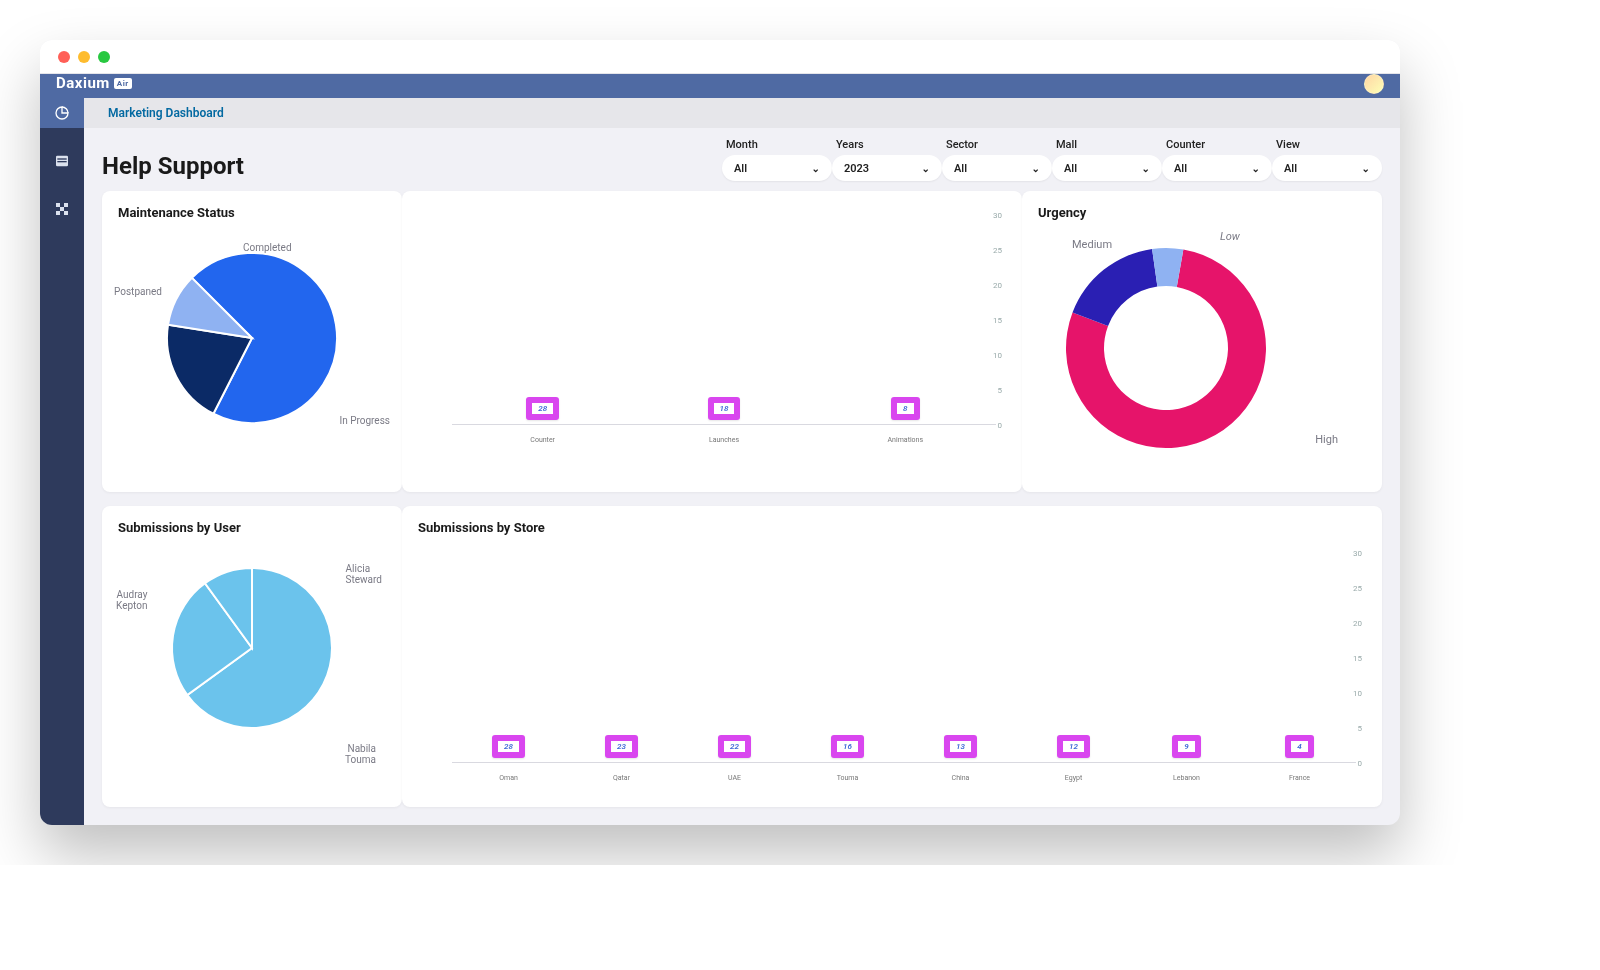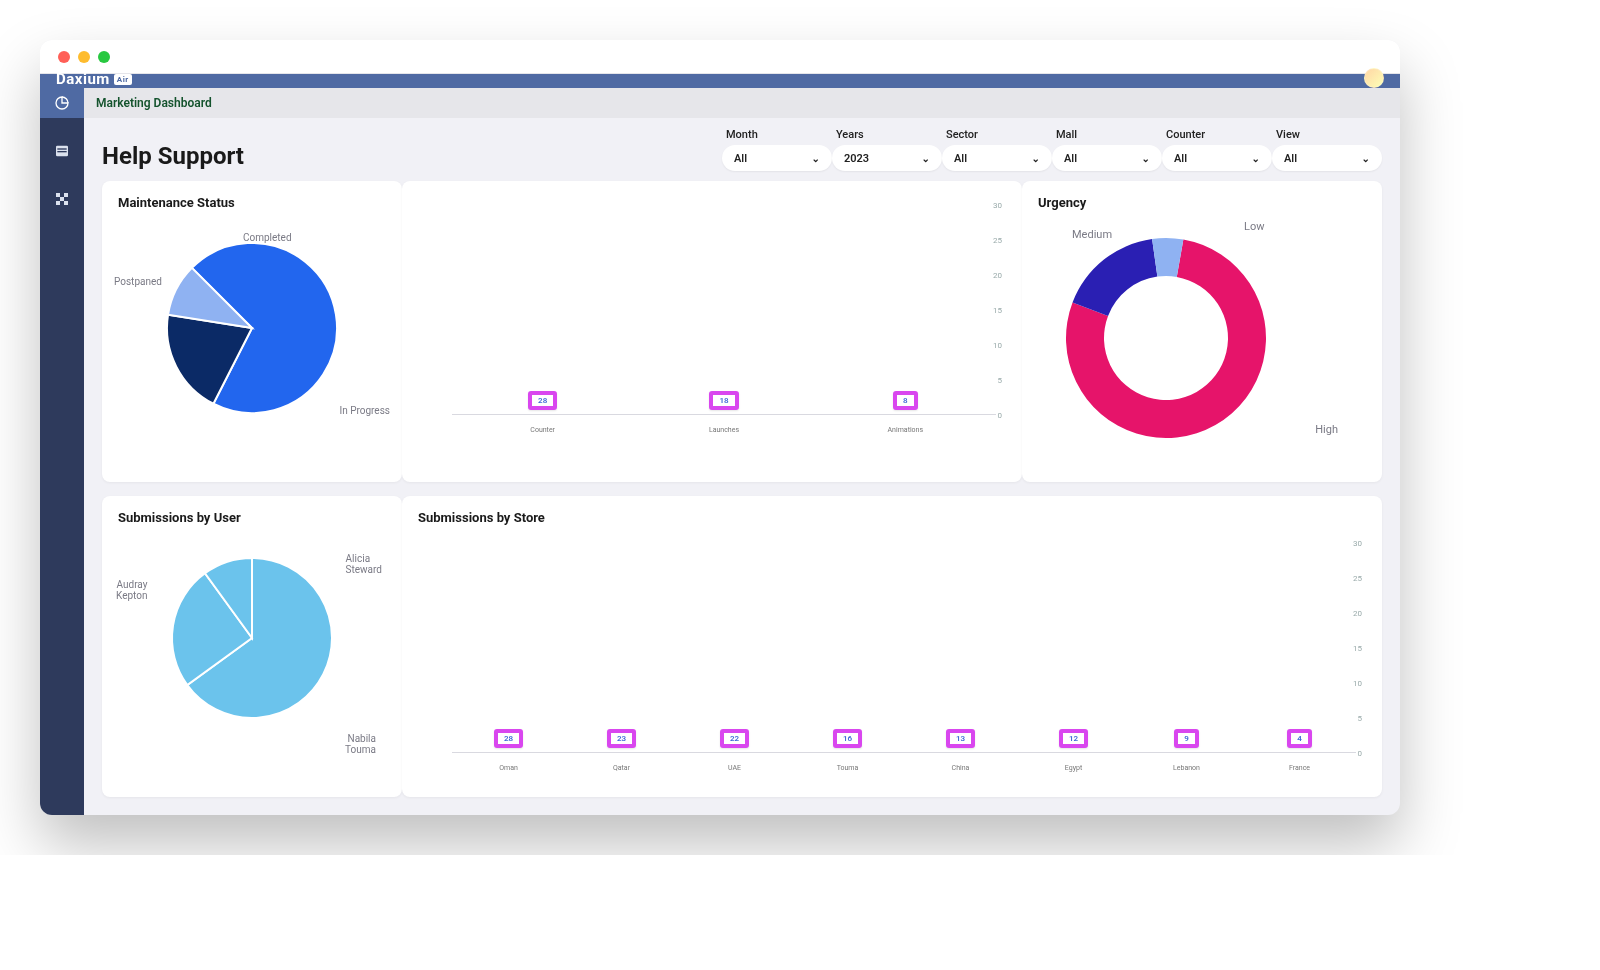--- a/index.html
+++ b/index.html
@@ -8,31 +8,31 @@
     width: 1360px;
     border-radius: 12px;
     overflow: hidden;
     box-shadow: 0 30px 60px rgba(0,0,0,0.25);
     background: #f1f1f6;
     position: relative;
   }
   .mac-bar { height: 34px; display:flex; align-items:center; padding-left:18px; gap:8px; background:#fff; border-bottom:1px solid #e5e5ea;}
   .mac-dot { width:12px; height:12px; border-radius:50%; }
   .mac-dot.red{background:#ff5f57}.mac-dot.yellow{background:#febc2e}.mac-dot.green{background:#28c840}
-  .brandbar { height:14px; background:#4f6aa3; display:flex; align-items:flex-end; padding:0 16px; color:#fff; justify-content:space-between;}
+  .brandbar { height:24px; background:#4f6aa3; display:flex; align-items:flex-start; padding:0 16px; color:#fff; justify-content:space-between;}
   .brand { font-weight:700; font-size:15px; letter-spacing:0.5px; display:flex; align-items:center; gap:4px;}
   .brand .air-badge { background:#ffffff; color:#4f6aa3; font-size:8px; padding:1px 3px; border-radius:2px; font-weight:700;}
   .avatar { width:20px; height:20px; border-radius:50%; background:linear-gradient(135deg,#ffd6a5,#fdffb6); border:1px solid #fff3;}
   .shell { display:flex; min-height:720px; }
   .sidenav { width:44px; background:#2e3a5c; display:flex; flex-direction:column; align-items:center; padding-top:0; gap:18px;}
   .sidenav .nav-icon { width:44px; height:30px; display:flex; align-items:center; justify-content:center; color:#dbe1ee; cursor:pointer;}
   .sidenav .nav-icon.active { background:#4f6aa3; color:#fff;}
   .sidenav svg { width:16px; height:16px; }
   .main { flex:1; display:flex; flex-direction:column; }
-  .tabbar { height:30px; background:#e6e6ea; display:flex; align-items:center; padding-left:12px; font-size:12px; font-weight:600; color:#14532d;}
+  .tabbar { height:30px; background:#e6e6ea; display:flex; align-items:center; padding-left:24px; font-size:12px; font-weight:600; color:#0369a1;}
   .content { padding:10px 18px 18px 18px; }
   .headrow { display:flex; align-items:flex-start; justify-content:space-between; margin-bottom:10px;}
   .page-title { font-size:24px; font-weight:700; color:#1a1a1a; padding-top:14px;}
   .filters { display:flex; flex-wrap:wrap; }
   .filter { display:flex; flex-direction:column; gap:4px; }
   .filter label { font-size:11px; color:#222; font-weight:500; padding-left:4px;}
   .select { width:110px; height:26px; background:#fff; border-radius:14px; display:flex; align-items:center; justify-content:space-between; padding:0 12px; font-size:11px; font-weight:600; color:#222; cursor:pointer; box-shadow:0 1px 2px rgba(0,0,0,0.06);}
   .select .chev { font-size:10px; }
   .grid { display:grid; grid-template-columns: 300px 1fr 360px; }
   .grid2 { display:grid; grid-template-columns: 300px 1fr; gap:0; margin-top:14px;}
@@ -41,21 +41,21 @@
   .pie-wrap { position:relative; width:100%; height:240px; }
   .pie-wrap svg { display:block; margin:0 auto;}
   .pie-label { position:absolute; font-size:10px; color:#7a7a85; white-space:nowrap;}
   
   .barchart { position:relative; height:250px; padding:10px 10px 0 30px;}
   .y-tick { position:absolute; right:4px; font-size:8px; color:#9aa; transform:translateY(50%);}
   .plot { position:absolute; left:34px; right:10px; top:10px; bottom:30px; border-bottom:1px solid #d9d9e0;}
   .bars { position:absolute; left:0; right:0; bottom:0; top:0; display:flex; align-items:flex-end;}
   .barcol { flex:1; display:flex; flex-direction:column; align-items:center; position:relative;}
   .bar { width:46px; background:linear-gradient(to top,#5aa2ea 0%, #0f2f78 100%); border-radius:2px 2px 0 0;}
-  .bar-val { position:absolute; background:#fff; border:4px solid #d946ef; border-radius:3px; padding:1px 6px; font-size:8px; color:#3f6ad8; font-weight:600; box-shadow:0 1px 2px rgba(0,0,0,0.1);}
+  .bar-val { position:absolute; background:#fff; border:6px solid #d946ef; border-radius:3px; padding:1px 6px; font-size:8px; color:#3f6ad8; font-weight:600; box-shadow:0 1px 2px rgba(0,0,0,0.1);font-style:italic;}
   .x-label { position:absolute; bottom:-20px; font-size:7px; color:#777; text-align:center; width:100%; }
   .donut-wrap { position:relative; width:100%; height:250px; }
   .donut-label { position:absolute; font-size:11px; color:#7a7a85;}
   
   .barchart.big .bar { width:44px;}
 </style>
 </head>
 <body>
 
 <div class="window">
@@ -205,21 +205,21 @@
           <div class="card">
             <div class="card-title">Urgency</div>
             <div class="donut-wrap">
               <svg id="donut-urg" width="250" height="230" viewBox="0 0 250 230">
                   <path d="M 145.36481776669305 21.519224698779198 A 100 100 0 1 1 34.51743236039856 84.4893037591863 L 70.0408080634471 97.9833683306955 A 62 62 0 1 0 138.7661870153497 58.941919313243105 Z" fill="#e6146a"></path>
                   <path d="M 34.51743236039856 84.4893037591863 A 100 100 0 0 1 114.08268990399351 20.97319312584297 L 119.37126774047597 58.60337973802264 A 62 62 0 0 0 70.0408080634471 97.9833683306955 Z" fill="#2a1fb3"></path>
                   <path d="M 114.08268990399351 20.97319312584297 A 100 100 0 0 1 145.364817766693 21.519224698779183 L 138.76618701534966 58.9419193132431 A 62 62 0 0 0 119.37126774047597 58.60337973802264 Z" fill="#8fb2f2"></path>
                 </svg>
               <span class="donut-label" style="right:28px; bottom:32px;">High</span>
               <span class="donut-label" style="left:34px; top:10px;">Medium</span>
-              <span class="donut-label" style="left:206px; top:2px;">Low</span>
+              <span class="donut-label" style="left:182px; top:2px;font-style:italic;">Low</span>
             </div>
           </div>
         </div>
 
         <div class="grid2">
 
           <div class="card">
             <div class="card-title">Submissions by User</div>
             <div class="pie-wrap">
               <svg id="pie-user" width="190" height="190" viewBox="0 0 190 190">

